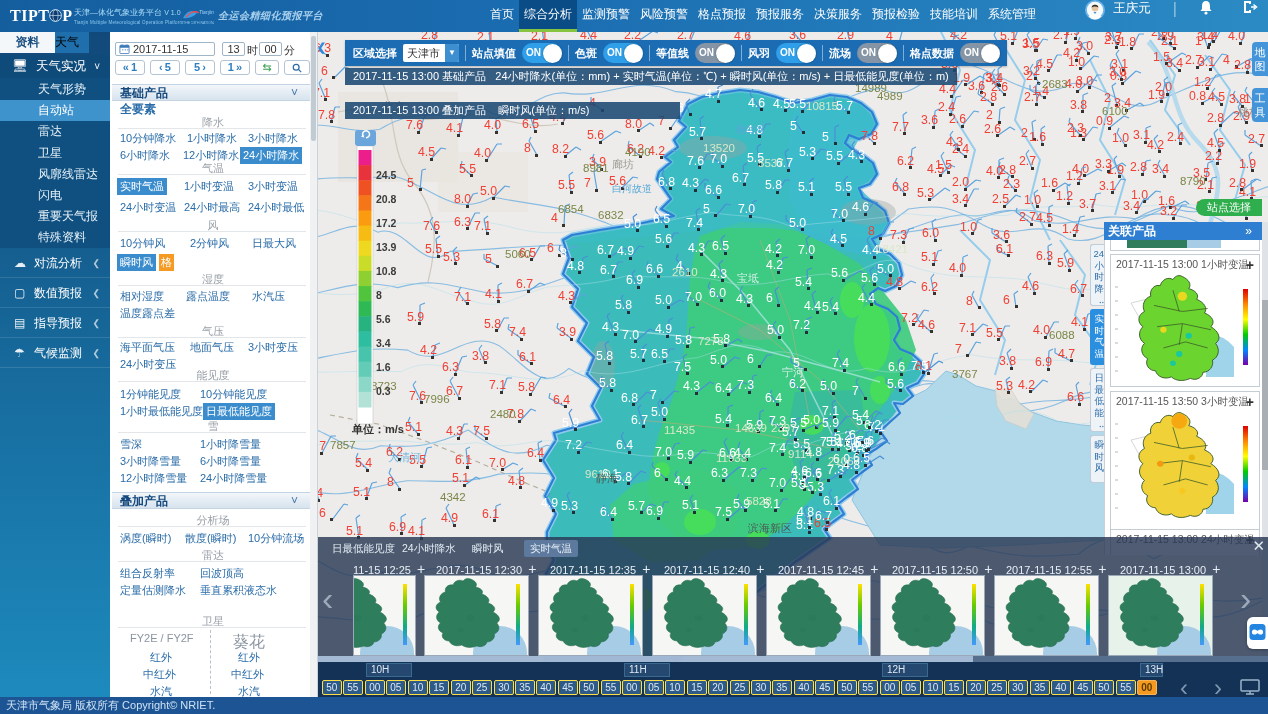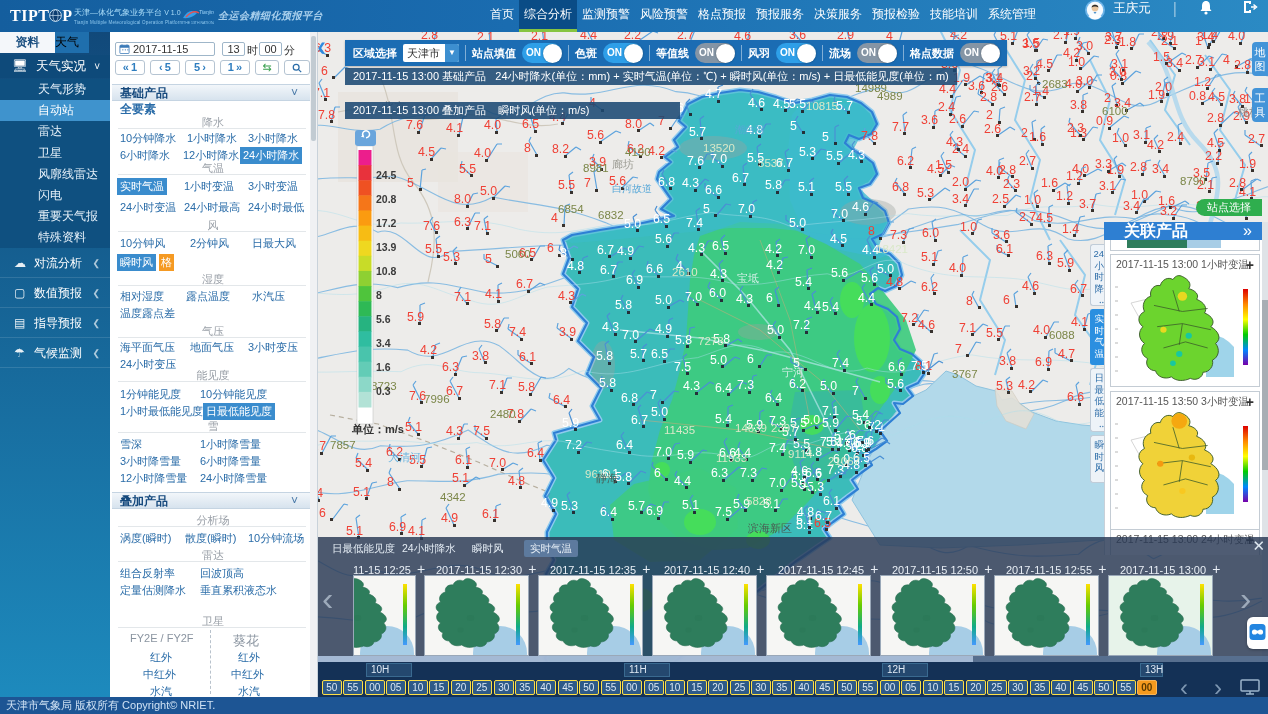--- a/index.html
+++ b/index.html
@@ -47,21 +47,21 @@
 .tog i{position:absolute;right:0;top:0.5px;width:19px;height:19px;border-radius:50%;background:#fff;box-shadow:0 0 2px rgba(0,0,0,.4)}
 .tog u{position:absolute;left:4px;top:4px;font-size:10px;font-weight:bold;color:#fff;text-decoration:none;font-style:normal}
 .tog.on{background:#2e9fe8}.tog.off{background:#8595a5}
 #ddl{background:#fff;color:#333;border-radius:2px;height:18px;line-height:18px;font-size:11px;padding:0 0 0 4px;margin-left:6px;display:flex;align-items:center}
 #ddl .ar{display:inline-block;width:14px;height:18px;background:#3d8fd0;color:#fff;text-align:center;line-height:18px;margin-left:5px;border-radius:0 2px 2px 0;font-size:8px}
 .ibar{position:absolute;left:345px;height:17px;background:rgba(27,73,115,.88);color:#fff;font-size:11px;line-height:17px;padding:0 8px;white-space:nowrap;z-index:9}
 
 #mtab1,#mtab2{left:1252px;width:16px;height:34px;background:#4394d8;color:#fff;font-size:11px;border-radius:4px 0 0 4px;text-align:center;line-height:14px;padding-top:3px;z-index:10}
 #zhd{left:1196px;top:199px;width:66px;height:17px;background:#2fae4e;color:#fff;font-size:11px;text-align:center;line-height:17px;border-radius:9px 0 0 9px;z-index:11}
 #rp{left:1104px;top:222px;width:158px;z-index:12}
-#rph{height:18px;background:#2e7fd2;color:#fff;font-size:16px;font-weight:bold;line-height:18px;padding-left:20px}
+#rph{height:18px;background:#2e7fd2;color:#fff;font-size:12px;font-weight:bold;line-height:18px;padding-left:4px}
 #rpb{background:#fff;border-left:1px solid #c8d0d8;height:315px;position:relative;overflow:hidden}
 .card{position:absolute;left:5px;width:150px;background:#fff;border:1px solid #c4ccd4}
 .ct{font-size:10.5px;color:#555;padding:3px 0 1px 5px;white-space:nowrap}
 .plus{position:absolute;right:5px;top:2px;font-size:14px;color:#333;font-weight:bold}
 .vtab{position:absolute;left:1090px;width:14px;background:#eef3f8;border:1px solid #c0ccd8;border-right:none;color:#2d6da8;font-size:9.5px;line-height:11.5px;text-align:right;z-index:12;border-radius:3px 0 0 3px;overflow:hidden;padding-top:3px}
 .vtab.act{background:#2b8fe0;color:#fff;border-color:#2b8fe0}
 #rsb{left:1262px;top:222px;width:6px;height:475px;background:#dfe3e7;z-index:12}
 #rsbt{left:1262px;top:300px;width:6px;height:170px;background:#a8aeb4;z-index:13}
 
 #bp{left:318px;top:537px;width:950px;height:125px;background:rgba(40,56,84,.82);z-index:14;color:#fff}
@@ -1527,21 +1527,21 @@
 <div class="lk" style="left:248px;top:531px">10分钟流场</div>
 <div class="sec" style="left:168px;top:548px">雷达</div>
 <div class="shr" style="top:561px"></div>
 <div class="lk" style="left:120px;top:566px">组合反射率</div>
 <div class="lk" style="left:200px;top:566px">回波顶高</div>
 <div class="lk" style="left:120px;top:583px">定量估测降水</div>
 <div class="lk" style="left:200px;top:583px">垂直累积液态水</div>
 <div class="sec" style="left:168px;top:614px">卫星</div>
 <div class="shr" style="top:627px"></div>
 <div class="abs" style="left:130px;top:632px;font-size:11px;color:#8a94a0;z-index:6">FY2E / FY2F</div>
-<div class="abs" style="left:233px;top:632px;font-size:13px;color:#8a94a0;z-index:6">葵花</div>
+<div class="abs" style="left:233px;top:632px;font-size:16px;color:#8a94a0;z-index:6">葵花</div>
 <div class="dash" style="left:210px;top:630px;height:64px"></div>
 <div class="lk" style="left:150px;top:650px">红外</div>
 <div class="lk" style="left:238px;top:650px">红外</div>
 <div class="lk" style="left:143px;top:667px">中红外</div>
 <div class="lk" style="left:231px;top:667px">中红外</div>
 <div class="lk" style="left:150px;top:684px">水汽</div>
 <div class="lk" style="left:238px;top:684px">水汽</div>
 <div class="abs" style="left:310px;top:32px;width:7px;height:665px;background:#f0f1f3;z-index:6"></div>
 <div class="abs" style="left:311px;top:36px;width:5px;height:105px;background:#c2cbd2;border-radius:2px;z-index:7"></div>
 <div id="mapbar" class="abs">

